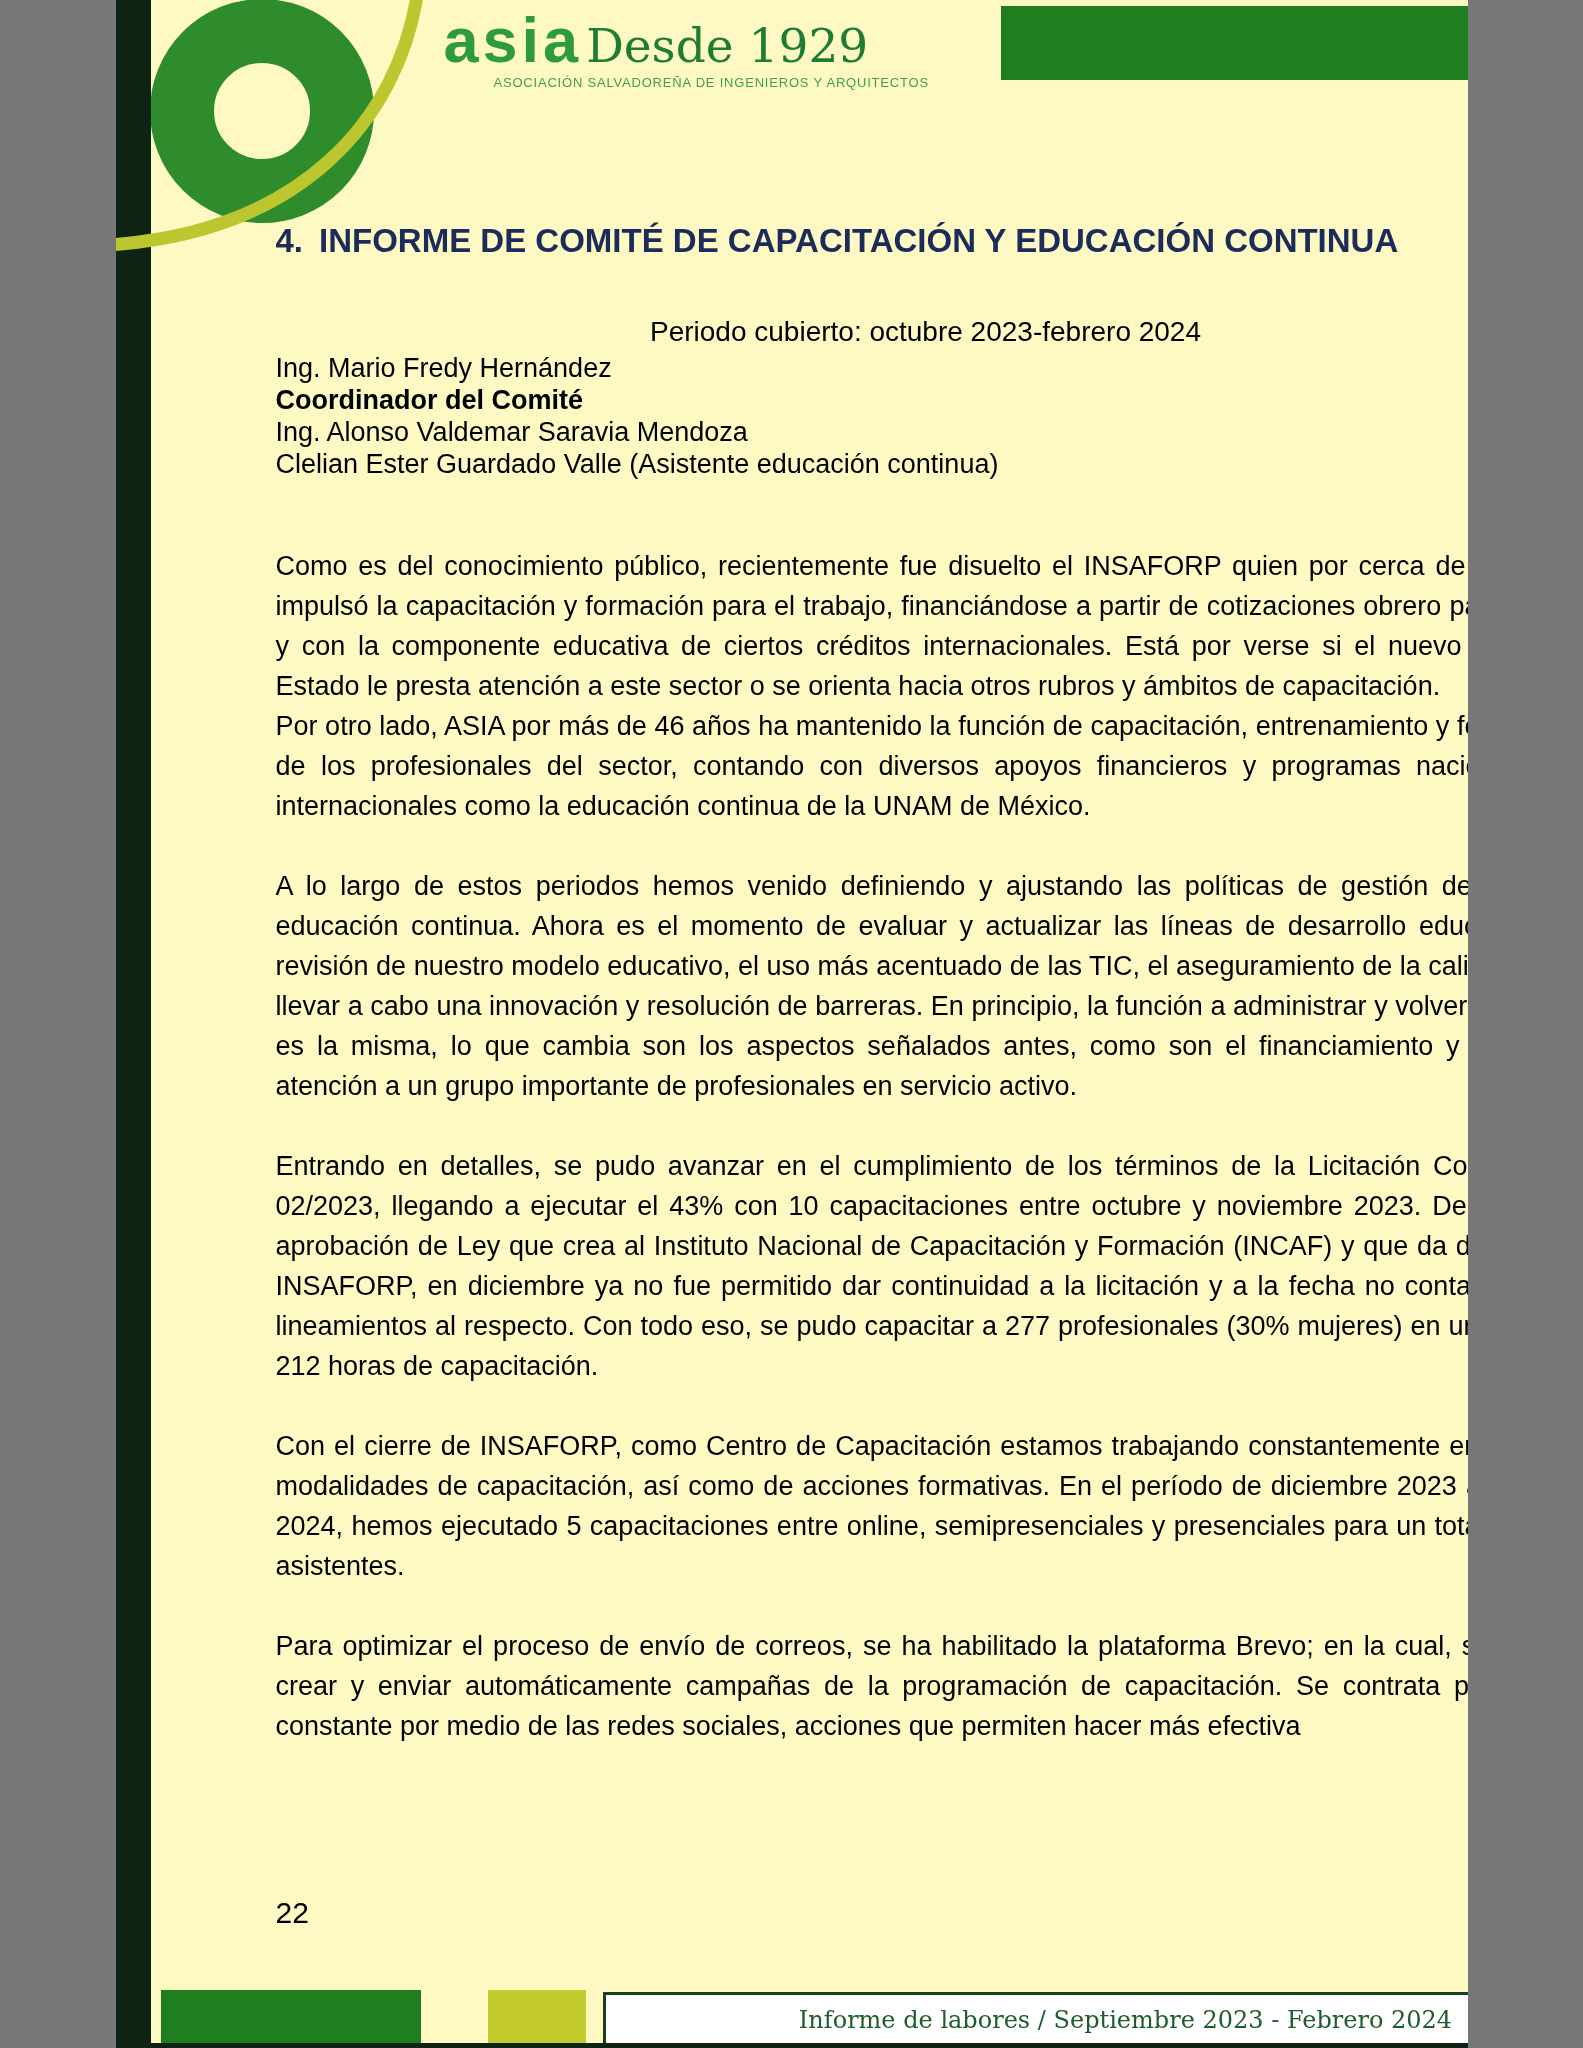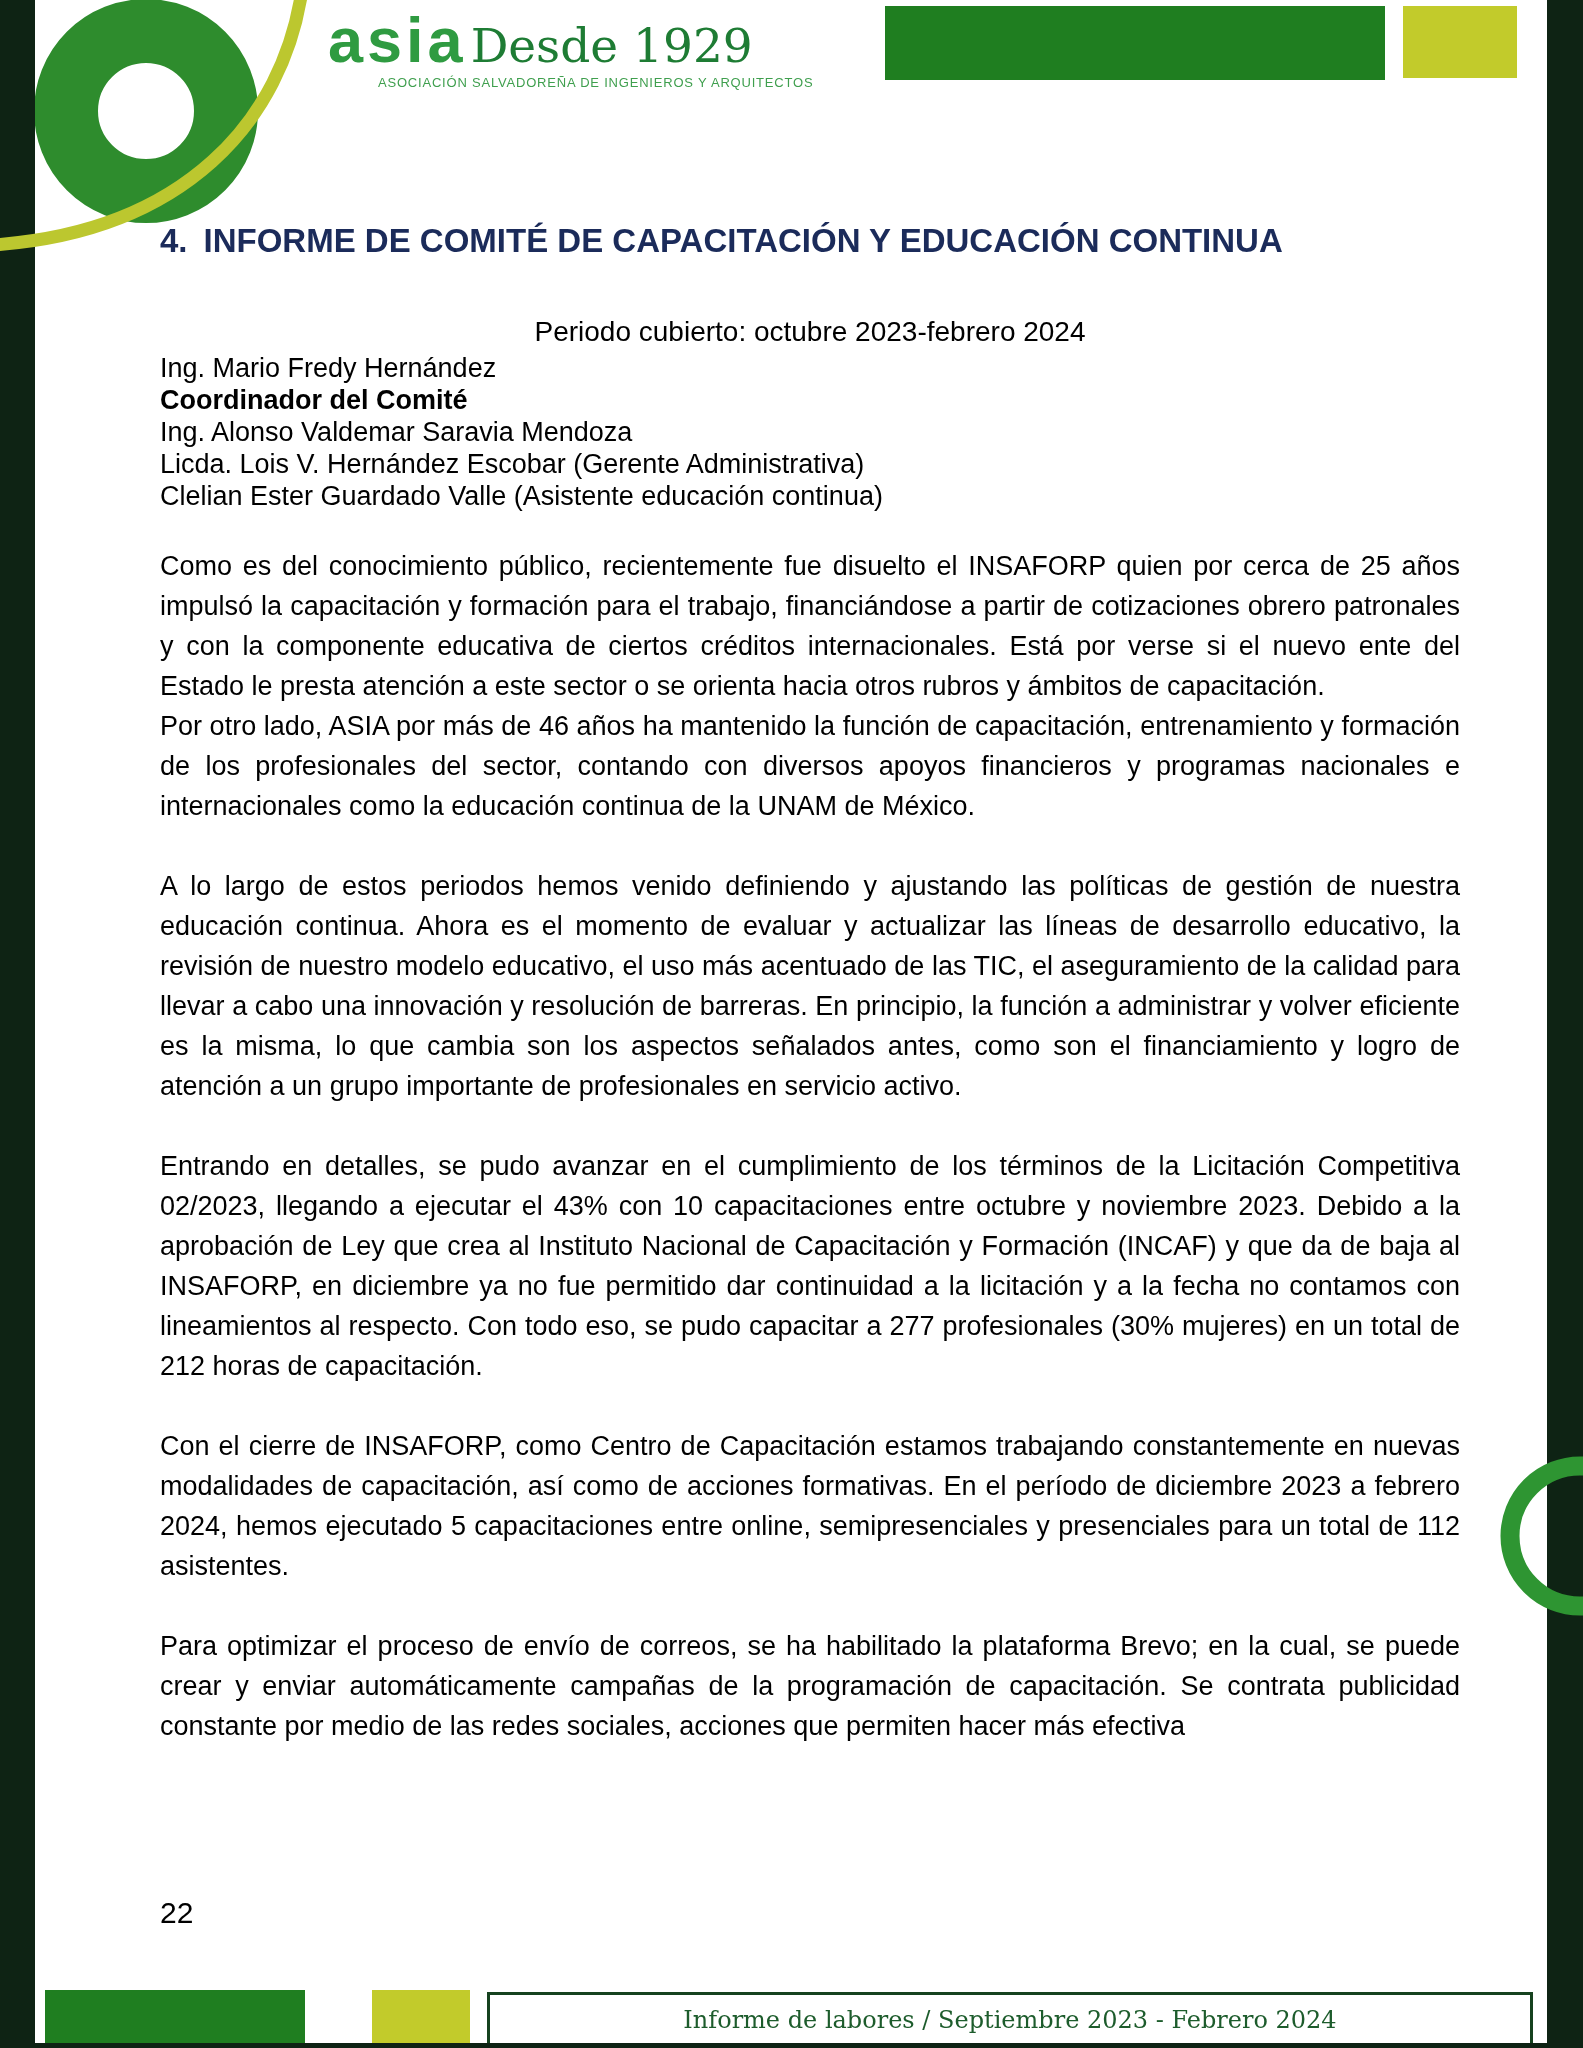--- a/index.html
+++ b/index.html
@@ -1,20 +1,20 @@
 <!DOCTYPE html>
 <html><head>
 <meta charset="utf-8">
 <style>
   html,body{margin:0;padding:0;background:#777;}
   .page{
     position:relative;
-    width:1583px;height:2048px;
+    width:1352px;height:2048px;
     margin:0 auto;
-    background:#ffffff;
+    background:#fef9c3;
     overflow:hidden;
     font-family:"Liberation Sans",sans-serif;
     color:#000;
   }
   
   .left-bar{position:absolute;left:0;top:0;width:35px;height:2048px;background:#0e2314;z-index:2;}
   .right-bar{position:absolute;left:1547px;top:0;width:36px;height:2048px;background:#0e2314;z-index:2;}
   .corner-rings{position:absolute;left:0;top:0;z-index:1;}
   .corner-yellow{position:absolute;left:0;top:0;z-index:3;}
   .right-ring{position:absolute;left:1490px;top:1446px;z-index:3;}
@@ -84,21 +84,20 @@
     <span>4.</span>
     <span>INFORME DE COMITÉ DE CAPACITACIÓN Y EDUCACIÓN CONTINUA</span>
   </h1>
 
   <p class="period">Periodo cubierto: octubre 2023-febrero 2024</p>
 
   <div class="committee">
     <div>Ing. Mario Fredy Hernández</div>
     <div class="bold">Coordinador del Comité</div>
     <div>Ing. Alonso Valdemar Saravia Mendoza</div>
-    <div>Licda. Lois V. Hernández Escobar (Gerente Administrativa)</div>
     <div>Clelian Ester Guardado Valle (Asistente educación continua)</div>
   </div>
 
   <div class="bodytext">
     <p class="para tight">Como es del conocimiento público, recientemente fue disuelto el INSAFORP quien por cerca de 25 años impulsó la capacitación y formación para el trabajo, financiándose a partir de cotizaciones obrero patronales y con la componente educativa de ciertos créditos internacionales. Está por verse si el nuevo ente del Estado le presta atención a este sector o se orienta hacia otros rubros y ámbitos de capacitación.</p>
     <p class="para">Por otro lado, ASIA por más de 46 años ha mantenido la función de capacitación, entrenamiento y formación de los profesionales del sector, contando con diversos apoyos financieros y programas nacionales e internacionales como la educación continua de la UNAM de México.</p>
     <p class="para">A lo largo de estos periodos hemos venido definiendo y ajustando las políticas de gestión de nuestra educación continua. Ahora es el momento de evaluar y actualizar las líneas de desarrollo educativo, la revisión de nuestro modelo educativo, el uso más acentuado de las TIC, el aseguramiento de la calidad para llevar a cabo una innovación y resolución de barreras. En principio, la función a administrar y volver eficiente es la misma, lo que cambia son los aspectos señalados antes, como son el financiamiento y logro de atención a un grupo importante de profesionales en servicio activo.</p>
     <p class="para">Entrando en detalles, se pudo avanzar en el cumplimiento de los términos de la Licitación Competitiva 02/2023, llegando a ejecutar el 43% con 10 capacitaciones entre octubre y noviembre 2023. Debido a la aprobación de Ley que crea al Instituto Nacional de Capacitación y Formación (INCAF) y que da de baja al INSAFORP, en diciembre ya no fue permitido dar continuidad a la licitación y a la fecha no contamos con lineamientos al respecto. Con todo eso, se pudo capacitar a 277 profesionales (30% mujeres) en un total de 212 horas de capacitación.</p>
     <p class="para">Con el cierre de INSAFORP, como Centro de Capacitación estamos trabajando constantemente en nuevas modalidades de capacitación, así como de acciones formativas. En el período de diciembre 2023 a febrero 2024, hemos ejecutado 5 capacitaciones entre online, semipresenciales y presenciales para un total de 112 asistentes.</p>
     <p class="para">Para optimizar el proceso de envío de correos, se ha habilitado la plataforma Brevo; en la cual, se puede crear y enviar automáticamente campañas de la programación de capacitación. Se contrata publicidad constante por medio de las redes sociales, acciones que permiten hacer más efectiva</p>

